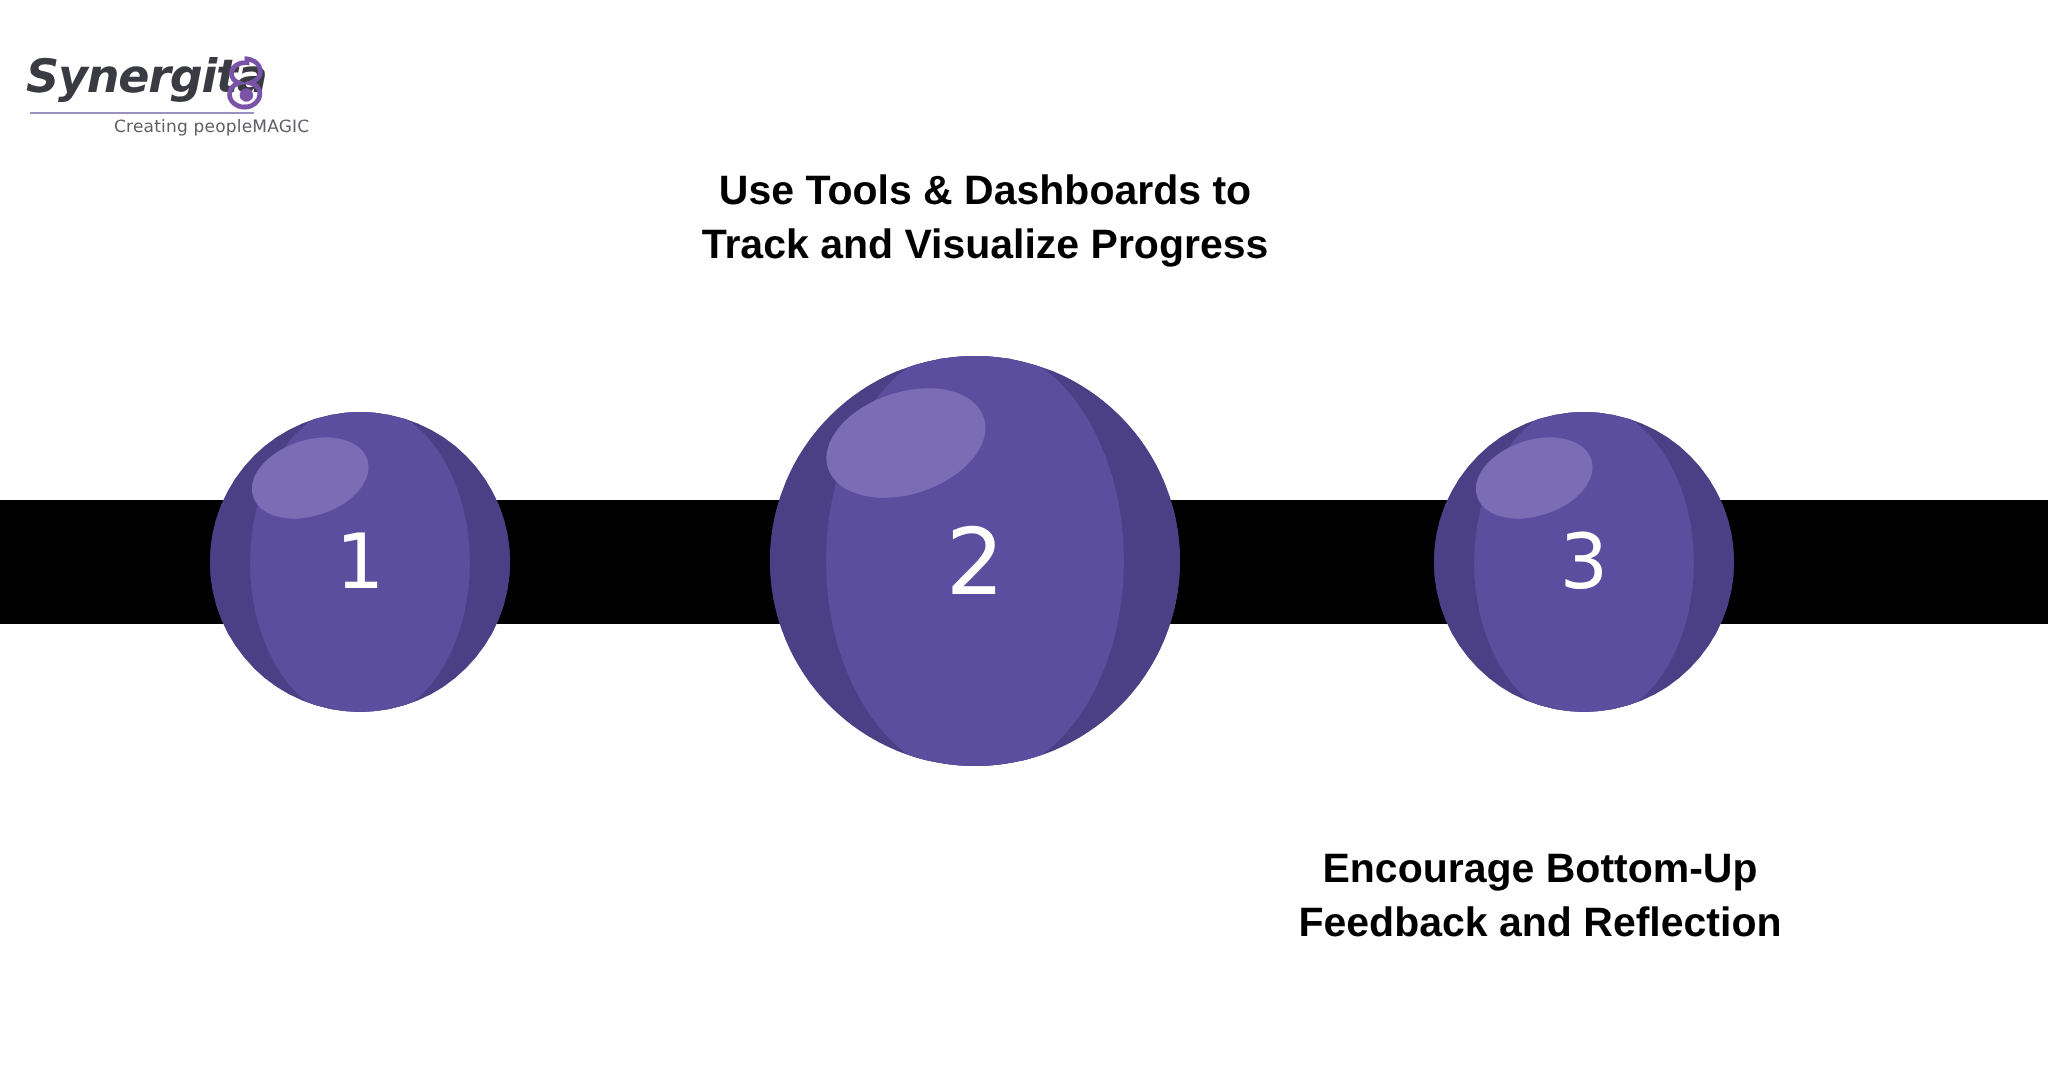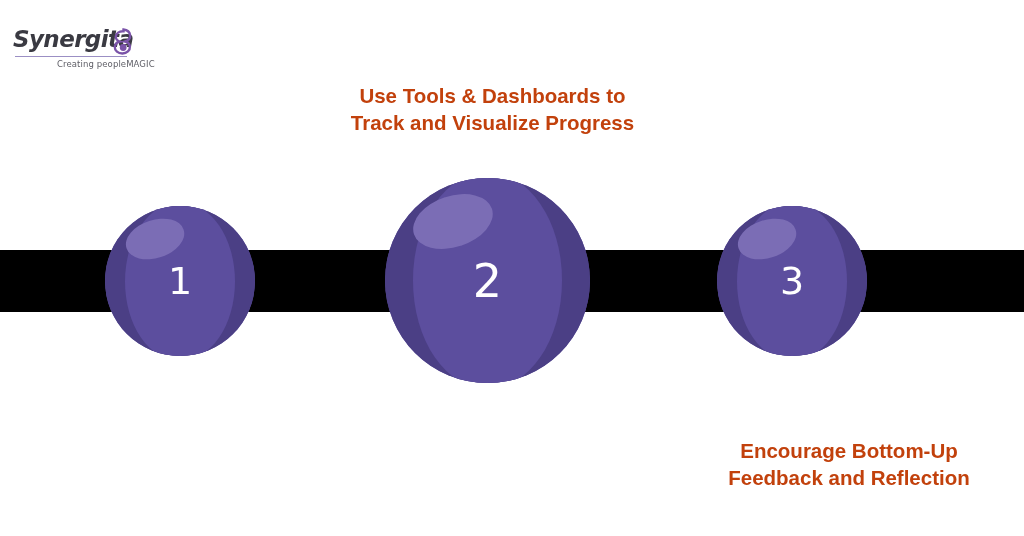--- a/index.html
+++ b/index.html
@@ -131,42 +131,41 @@
   #ball-2 { left: 385px; top: 178px; width: 205px; height: 205px; }
   #ball-3 { left: 717px; top: 206px; width: 150px; height: 150px; }
 
   #ball-1 .numeral, #ball-3 .numeral { font-size: 38px; }
   #ball-2 .numeral { font-size: 46px; }
 
   
   .caption {
     position: absolute;
     text-align: center;
-    color: #c2410c;
+    color: #000000;
     font-family: "Liberation Sans", sans-serif;
     font-weight: 700;
     font-size: 20.5px;
     line-height: 27px;
     white-space: pre-line;
   }
   #headline-top {
     left: 285px;
     top: 82px;
     width: 415px;
   }
   #caption-1 {
     left: 55px;
     top: 421px;
     width: 290px;
   }
   #caption-3 {
-    left: 704px;
+    left: 625px;
     top: 421px;
     width: 290px;
-    margin-top: 16px;
   }
 </style>
 </head>
 <body>
 
 <div id="stage">
 
   <div id="logo">
     <div id="logo-wordmark">Synergita</div>
     <svg id="logo-swirl" viewBox="0 0 24 30">

